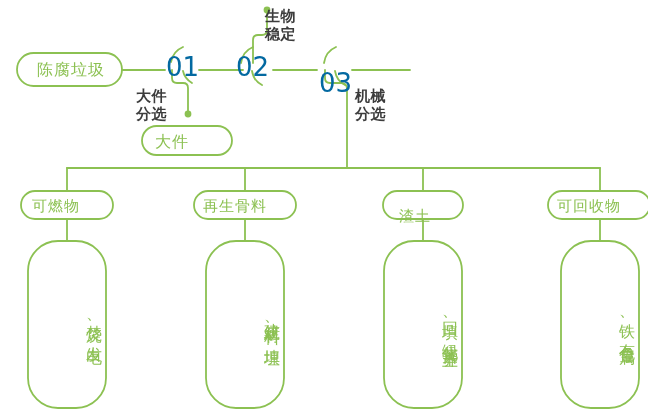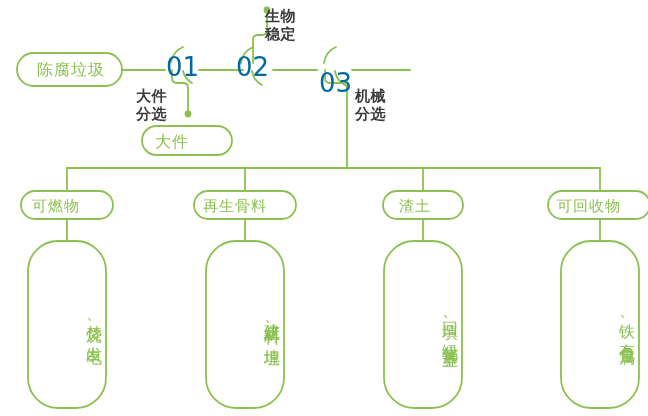--- a/index.html
+++ b/index.html
@@ -108,21 +108,21 @@
 分选</div>
   <div class="lbl proc" style="left:265px;top:8px;">生物
 稳定</div>
   <div class="lbl proc" style="left:355px;top:88px;">机械
 分选</div>
 
   <div class="pill-text big" style="left:155px;top:132px;">大件</div>
 
   <div class="pill-text" style="left:32px;top:197px;">可燃物</div>
   <div class="pill-text" style="left:203px;top:197px;text-align:center;">再生骨料</div>
-  <div class="pill-text" style="left:399px;top:197px;">渣土</div>
+  <div class="pill-text" style="left:399px;top:207px;">渣土</div>
   <div class="pill-text" style="left:557px;top:197px;text-align:center;">可回收物</div>
 
   <div class="vtext" style="left:28px;top:241px;width:78px;height:167px;">焚烧、发电</div>
   <div class="vtext" style="left:206px;top:241px;width:78px;height:167px;">建筑材料、填埋</div>
   <div class="vtext" style="left:384px;top:241px;width:78px;height:167px;">回填、绿化营养土</div>
   <div class="vtext" style="left:561px;top:241px;width:78px;height:167px;">铁、有色金属</div>
 
 </div>
 
 </body></html>

